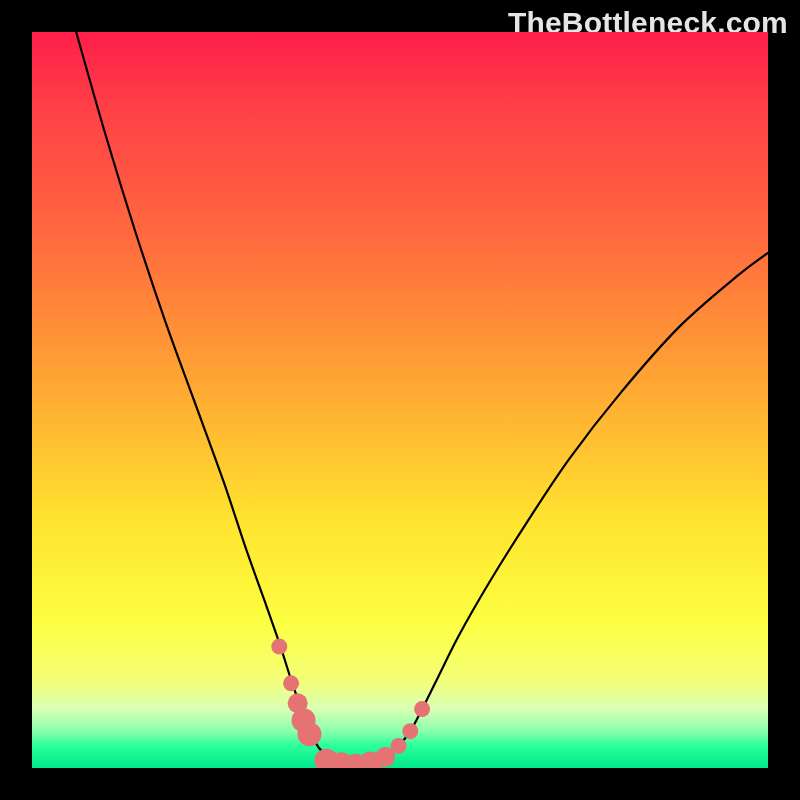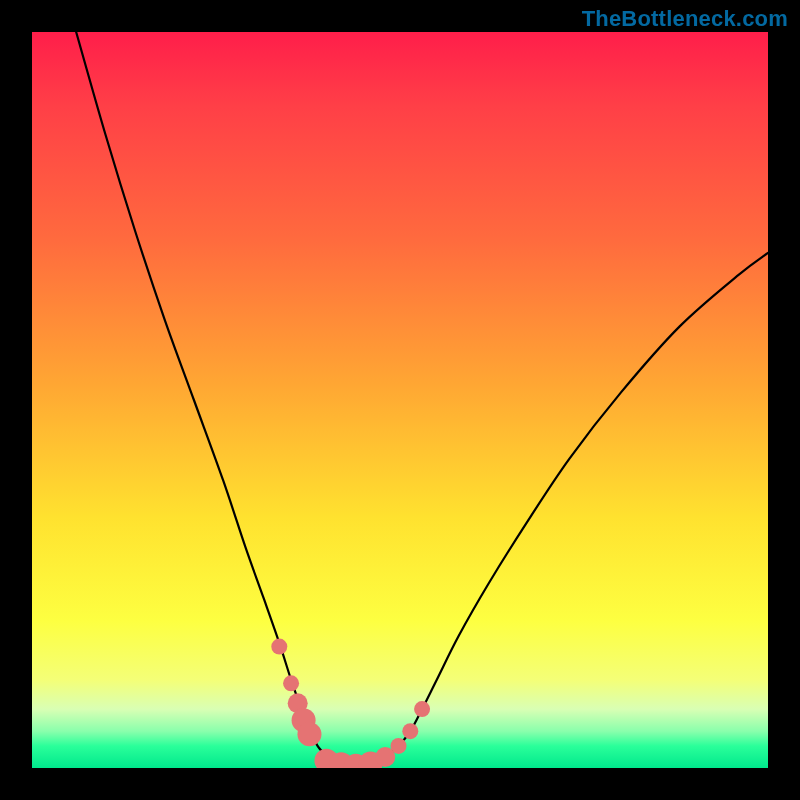--- a/index.html
+++ b/index.html
@@ -38,22 +38,22 @@
       #d9ffb4 92%,
       #8affac 95%,
       #2aff9a 97%,
       #00e88c 100%
     );
   }
   .watermark {
     position: absolute;
     top: 6px;
     right: 12px;
-    color: #0369a1;
-    font-size: 22px;
+    color: #e5e5e5;
+    font-size: 30px;
     font-weight: 600;
     letter-spacing: 0.2px;
     user-select: none;
   }
   svg.curves {
     position: absolute;
     left: 0;
     top: 0;
     width: 736px;
     height: 736px;

